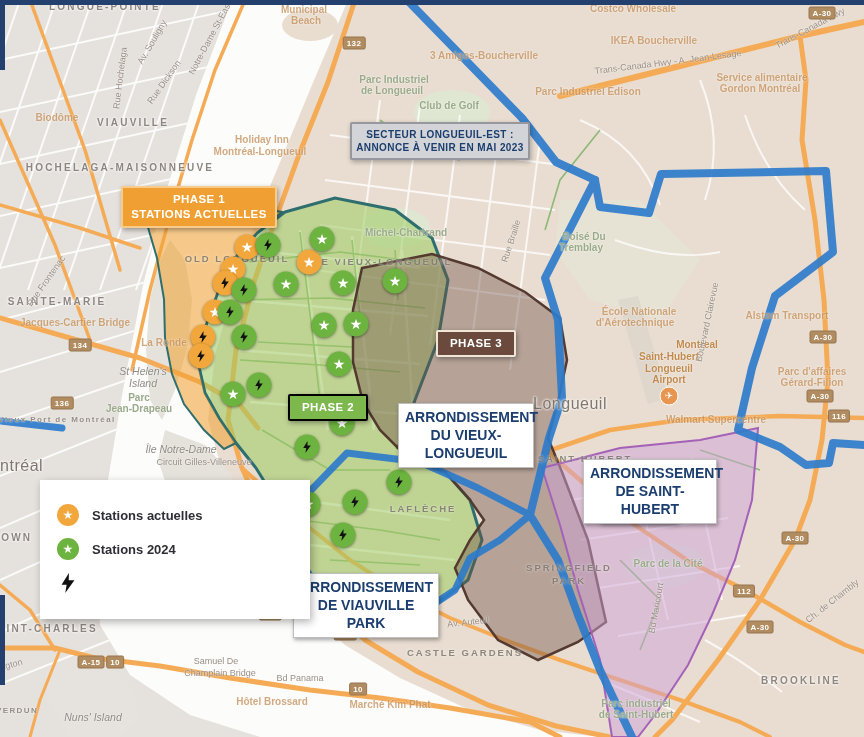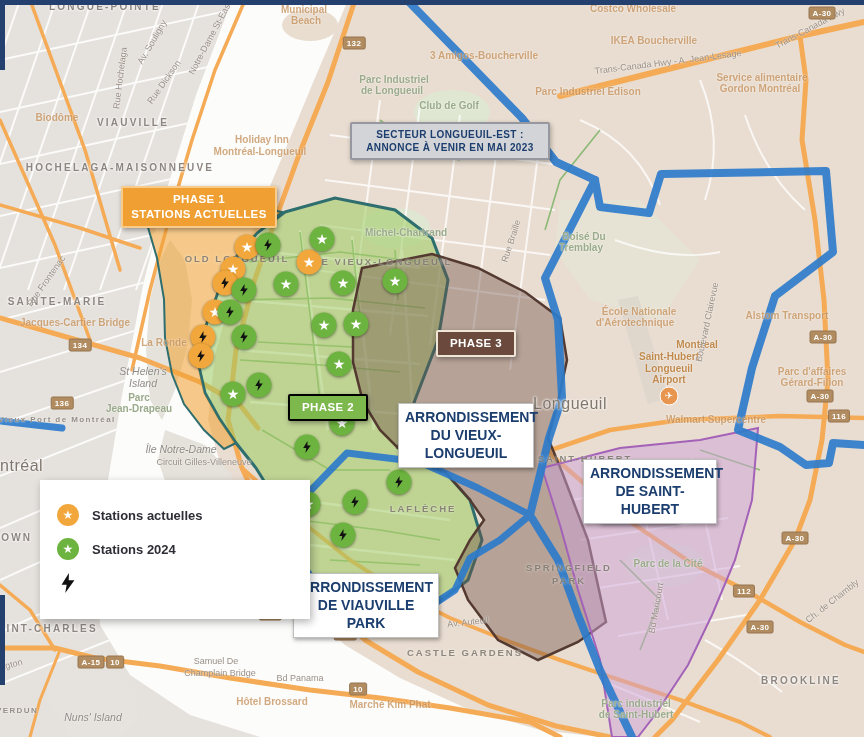--- a/index.html
+++ b/index.html
@@ -26,21 +26,21 @@
   .marker.orange{background:#f1a73b;}
   .marker.green{background:#6db33f;}
   .marker .mstar{color:#fff;font-size:14px;line-height:1;margin-top:-1px;}
 
   .callout{position:absolute;text-align:center;font-weight:700;line-height:1.3;pointer-events:none;}
   .phasebox{color:#fff;font-size:11.5px;letter-spacing:.4px;padding:4px 12px;border-radius:2px;box-shadow:1px 2px 5px rgba(0,0,0,.35);}
   #phase1-box{left:121px;top:186px;width:140px;background:#f0a033;border:2px solid #f8cb8a;padding:4px 6px;}
   #phase2-box{left:288px;top:394px;background:#7cb84c;border:2px solid #000000;}
   #phase3-box{left:436px;top:330px;background:#6b4a3d;border:2px solid #efe6d8;}
   #phase4-box{left:599px;top:496px;background:#be185d;border:2px solid #c9a0d6;}
-  #secteur-box{left:350px;top:122px;width:168px;background:#d3d4d8;border:2px solid #97979f;color:#1c3e6e;font-size:10px;padding:4px 14px;box-shadow:1px 2px 5px rgba(0,0,0,.3);}
+  #secteur-box{left:350px;top:122px;width:168px;background:#d3d4d8;border:2px solid #97979f;color:#1c3e6e;font-size:10px;padding:4px 4px;box-shadow:1px 2px 5px rgba(0,0,0,.3);}
   .arrbox{background:#fff;border:1px solid #bfbfbf;color:#1c3e6e;font-size:14px;padding:4px 6px;box-shadow:1px 2px 4px rgba(0,0,0,.35);}
   #arr-vieux{left:398px;top:403px;width:122px;}
   #arr-sthubert{left:583px;top:459px;width:120px;}
   #arr-greenfield{left:293px;top:573px;width:132px;}
 
   #legend{position:absolute;left:40px;top:480px;width:238px;z-index:4;background:#fff;box-shadow:2px 3px 8px rgba(0,0,0,.3);padding:13px 16px 14px 16px;}
   .legend-row{display:flex;align-items:center;margin:10px 0;height:24px;}
   .legend-icon{width:24px;display:flex;align-items:center;justify-content:center;margin-right:12px;flex:0 0 24px;}
   .legend-icon .circ{width:22px;height:22px;border-radius:50%;display:flex;align-items:center;justify-content:center;color:#fff;font-size:12px;}
   .legend-label{font-size:13px;font-weight:700;color:#2e2e36;}

